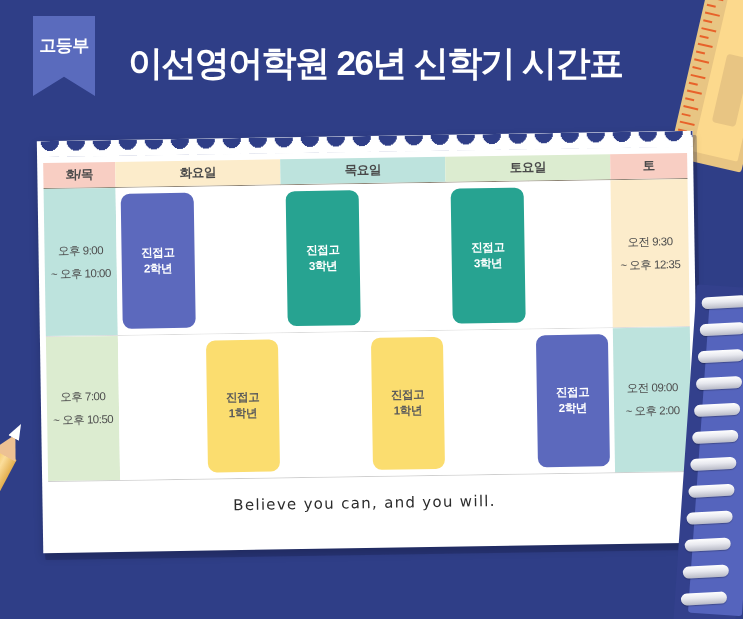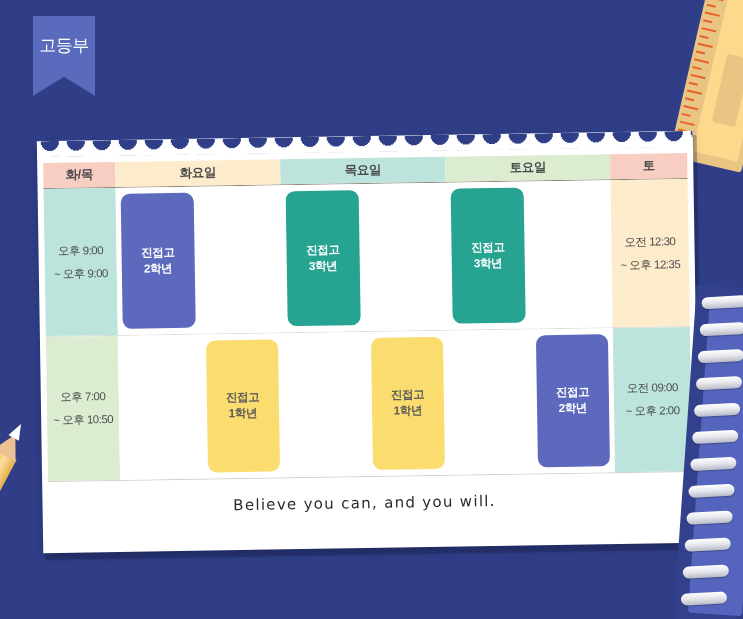--- a/index.html
+++ b/index.html
@@ -152,21 +152,21 @@
     background: #5a6bbd;
     clip-path: polygon(0 0, 100% 0, 100% 100%, 50% 76%, 0 100%);
     display: flex;
     align-items: flex-start;
     justify-content: center;
   }
   .ribbon-label {
     margin-top: 18px;
     color: #ffffff;
     font-size: 17px;
-    font-weight: 400;
+    font-weight: 700;
     letter-spacing: -0.5px;
     white-space: nowrap;
   }
 
   .page-title {
     position: absolute;
     left: 128px;
     top: 40px;
     color: #ffffff;
     font-size: 35px;
@@ -331,39 +331,40 @@
         <i style="top: 168px;"></i>
         <i class="long" style="top: 176px;"></i>
         <i style="top: 184px;"></i>
       </div>
   </div>
 
   <div class="ribbon">
     <span class="ribbon-label">고등부</span>
   </div>
 
+  <div class="page-title">이선영어학원 26년 신학기 시간표</div>
 
   <div class="sheet-shadow"></div>
   <div class="sheet">
     <div class="scallops"></div>
 
     <div class="table-wrap">
 
       <div class="hdr-row">
         <div class="hdr-cell hdr-c0">화/목</div>
         <div class="hdr-cell hdr-c1">화요일</div>
         <div class="hdr-cell hdr-c2">목요일</div>
         <div class="hdr-cell hdr-c3">토요일</div>
         <div class="hdr-cell hdr-c4">토</div>
       </div>
 
       <div class="body-row r1">
         <div class="timecell mint">
           <span>오후 9:00</span>
-          <span>~ 오후 9:00</span>
+          <span>~ 오후 10:00</span>
         </div>
         <div class="slot">
           <div class="block purple">
             <span>진접고</span>
             <span>2학년</span>
           </div>
         </div>
         <div class="slot"></div>
         <div class="slot">
           <div class="block teal">
@@ -373,21 +374,21 @@
         </div>
         <div class="slot"></div>
         <div class="slot">
           <div class="block teal">
             <span>진접고</span>
             <span>3학년</span>
           </div>
         </div>
         <div class="slot"></div>
         <div class="timecell cream" style="width:77px">
-          <span>오전 12:30</span>
+          <span>오전 9:30</span>
           <span>~ 오후 12:35</span>
         </div>
       </div>
 
       <div class="body-row r2">
         <div class="timecell green">
           <span>오후 7:00</span>
           <span>~ 오후 10:50</span>
         </div>
         <div class="slot"></div>

